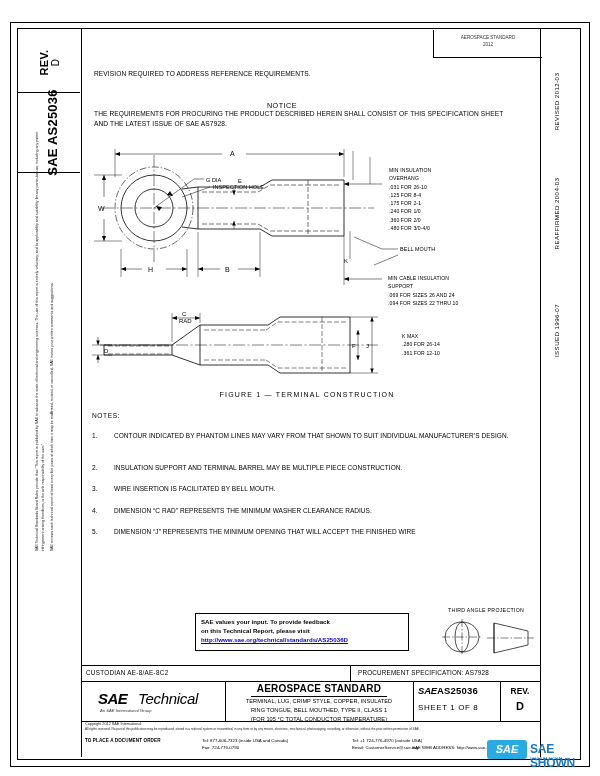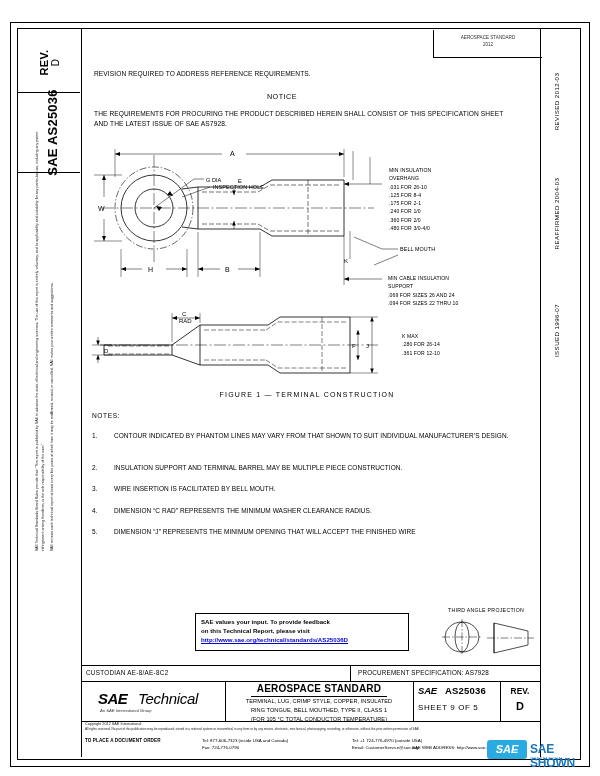--- a/index.html
+++ b/index.html
@@ -51,21 +51,21 @@
   .rd3{top:298px;}
 
   
   .hdrbox{position:absolute;left:433px;top:30px;width:108px;height:27px;border-left:1px solid #000;border-bottom:1px solid #000;}
   .hdrbox .t{position:absolute;left:0;right:0;top:5px;text-align:center;font-size:4.6px;line-height:1.5;color:#333;}
 
   
   .content{position:absolute;left:82px;top:29px;width:458px;height:728px;}
   .h-rationale{position:absolute;left:0;top:20px;width:400px;text-align:center;font-size:7.2px;letter-spacing:.5px;}
   .rationale-body{position:absolute;left:12px;top:41px;width:420px;font-size:6.6px;letter-spacing:.1px;}
-  .h-notice{position:absolute;left:0;top:63px;width:400px;text-align:center;font-size:7.2px;letter-spacing:.5px;}
+  .h-notice{position:absolute;left:0;top:72px;width:400px;text-align:center;font-size:7.2px;letter-spacing:.5px;}
   .notice-body{position:absolute;left:12px;top:80px;width:410px;font-size:6.6px;line-height:1.55;letter-spacing:.1px;}
 
   
   .drawing{position:absolute;left:0px;top:108px;width:458px;height:260px;}
   .drawing svg{display:block;}
   .figcap{position:absolute;left:60px;top:362px;width:330px;text-align:center;font-size:7px;letter-spacing:1.2px;}
 
   
   .callout{position:absolute;font-size:5.1px;line-height:1.62;letter-spacing:.1px;white-space:nowrap;}
   .co-overhang{left:307px;top:29px;}
@@ -109,21 +109,21 @@
   .logo-sub{position:absolute;left:18px;top:27px;font-size:4.2px;font-style:italic;color:#333;}
 
   .tb-mid{position:absolute;left:143px;top:0;width:188px;height:40px;border-right:1.2px solid #000;}
   .as-title{position:absolute;left:0;top:2px;width:188px;text-align:center;font-size:10px;font-weight:bold;letter-spacing:.2px;}
   .as-ul{position:absolute;left:26px;top:15px;width:136px;height:1px;background:#000;}
   .as-sub{position:absolute;left:0;top:16px;width:188px;text-align:center;font-size:5.6px;line-height:1.62;letter-spacing:.05px;}
 
   .tb-num{position:absolute;left:331px;top:0;width:87px;height:40px;border-right:1.2px solid #000;}
   .numline{position:absolute;left:5px;top:4px;font-size:9.5px;font-weight:bold;letter-spacing:-.2px;}
   .numline .sae{font-style:italic;}
-  .numline .code{font-style:normal;margin-left:8px;letter-spacing:.2px;}
+  .numline .code{font-style:normal;margin-left:0;letter-spacing:.2px;}
   .sheet{position:absolute;left:5px;top:22px;font-size:8px;letter-spacing:.6px;}
 
   .tb-rev{position:absolute;left:418px;top:0;width:40px;height:40px;}
   .revlbl2{position:absolute;left:0;top:5px;width:40px;text-align:center;font-size:8.4px;font-weight:bold;}
   .revval{position:absolute;left:0;top:19px;width:40px;text-align:center;font-size:11px;font-weight:bold;}
 
   
   .footer{position:absolute;left:0;top:55px;width:458px;height:37px;}
   .cr{position:absolute;left:3px;top:1px;font-size:3.8px;color:#222;}
   .cr2{position:absolute;left:3px;top:6px;width:452px;font-size:3.1px;line-height:1.45;color:#222;}
@@ -437,21 +437,21 @@
             <div>TERMINAL, LUG, CRIMP STYLE, COPPER, INSULATED</div>
             <div>RING TONGUE, BELL MOUTHED, TYPE II, CLASS 1</div>
             <div>(FOR 105 °C TOTAL CONDUCTOR TEMPERATURE)</div>
           </div>
         </div>
 
         <div class="tb-num">
           <div class="numline">
             <span class="sae">SAE</span><span class="code">AS25036</span>
           </div>
-          <div class="sheet">SHEET 9 OF 5</div>
+          <div class="sheet">SHEET 1 OF 8</div>
         </div>
 
         <div class="tb-rev">
           <div class="revlbl2">REV.</div>
           <div class="revval">D</div>
         </div>
       </div>
 
       <div class="footer">
         <div class="cr">Copyright 2012 SAE International</div>

